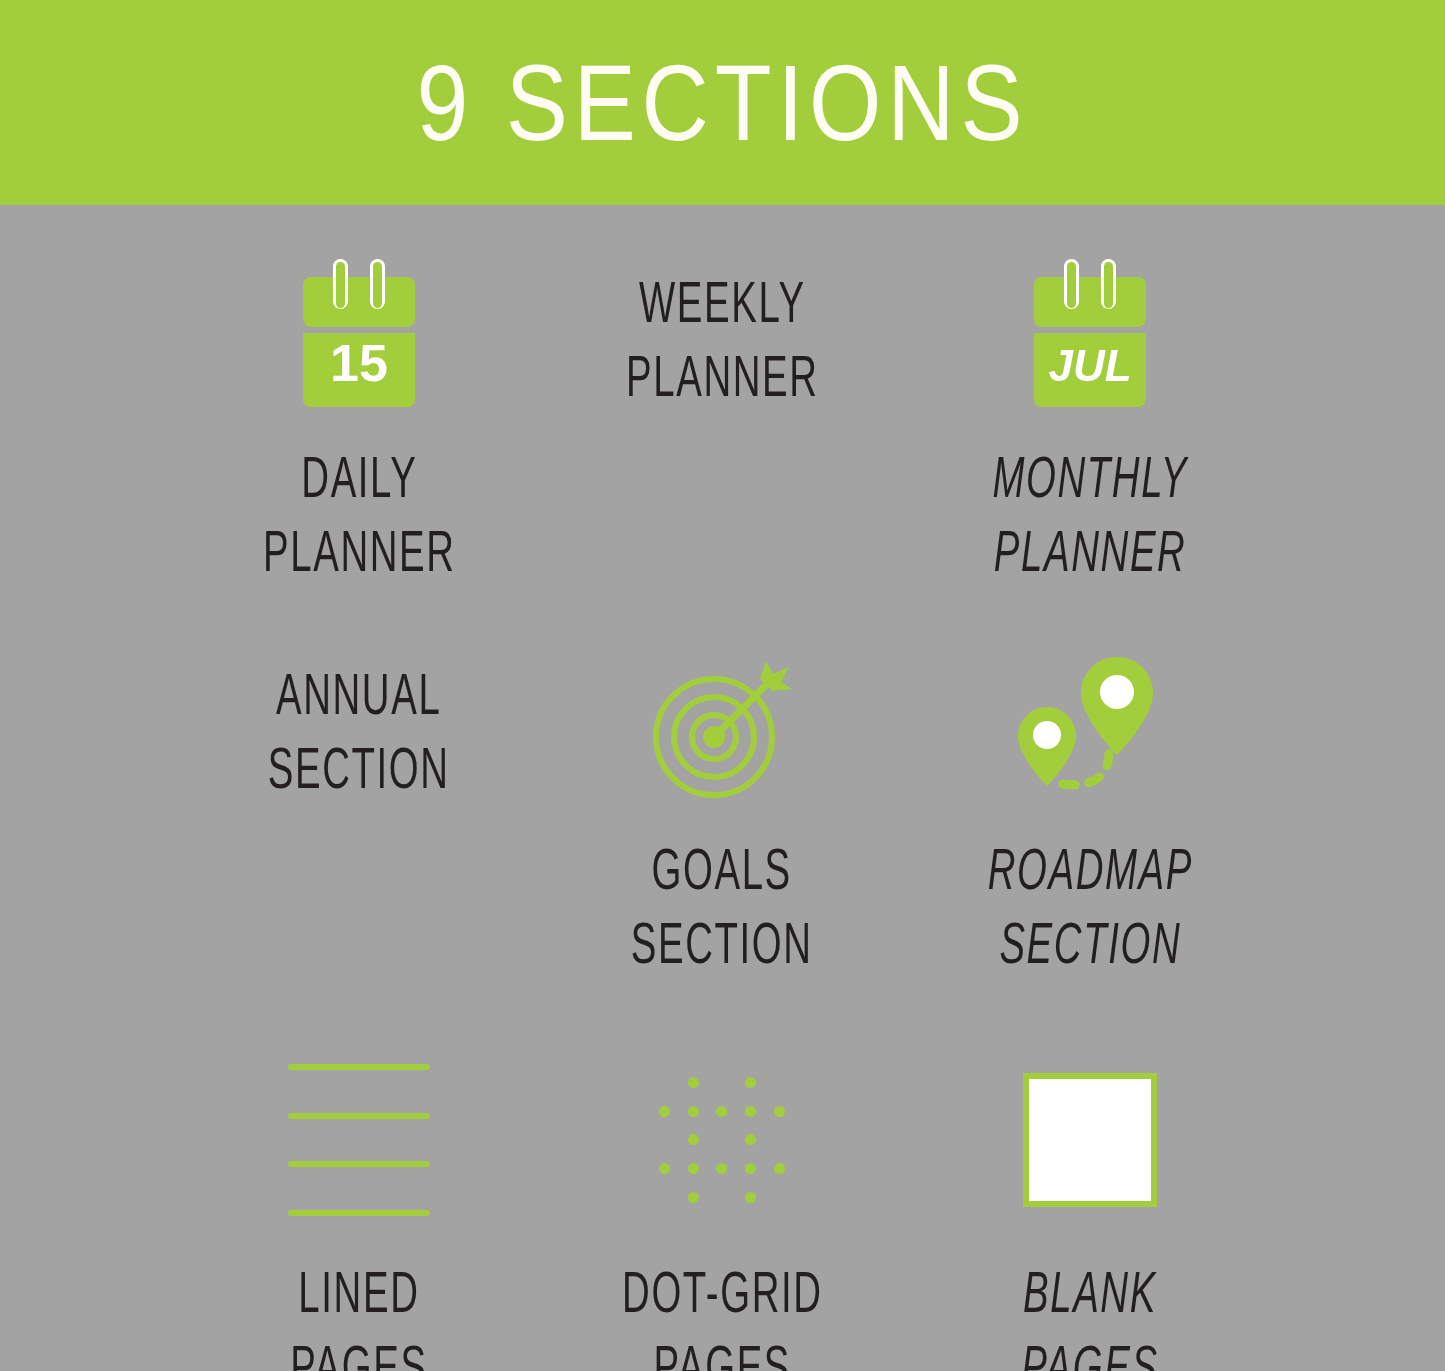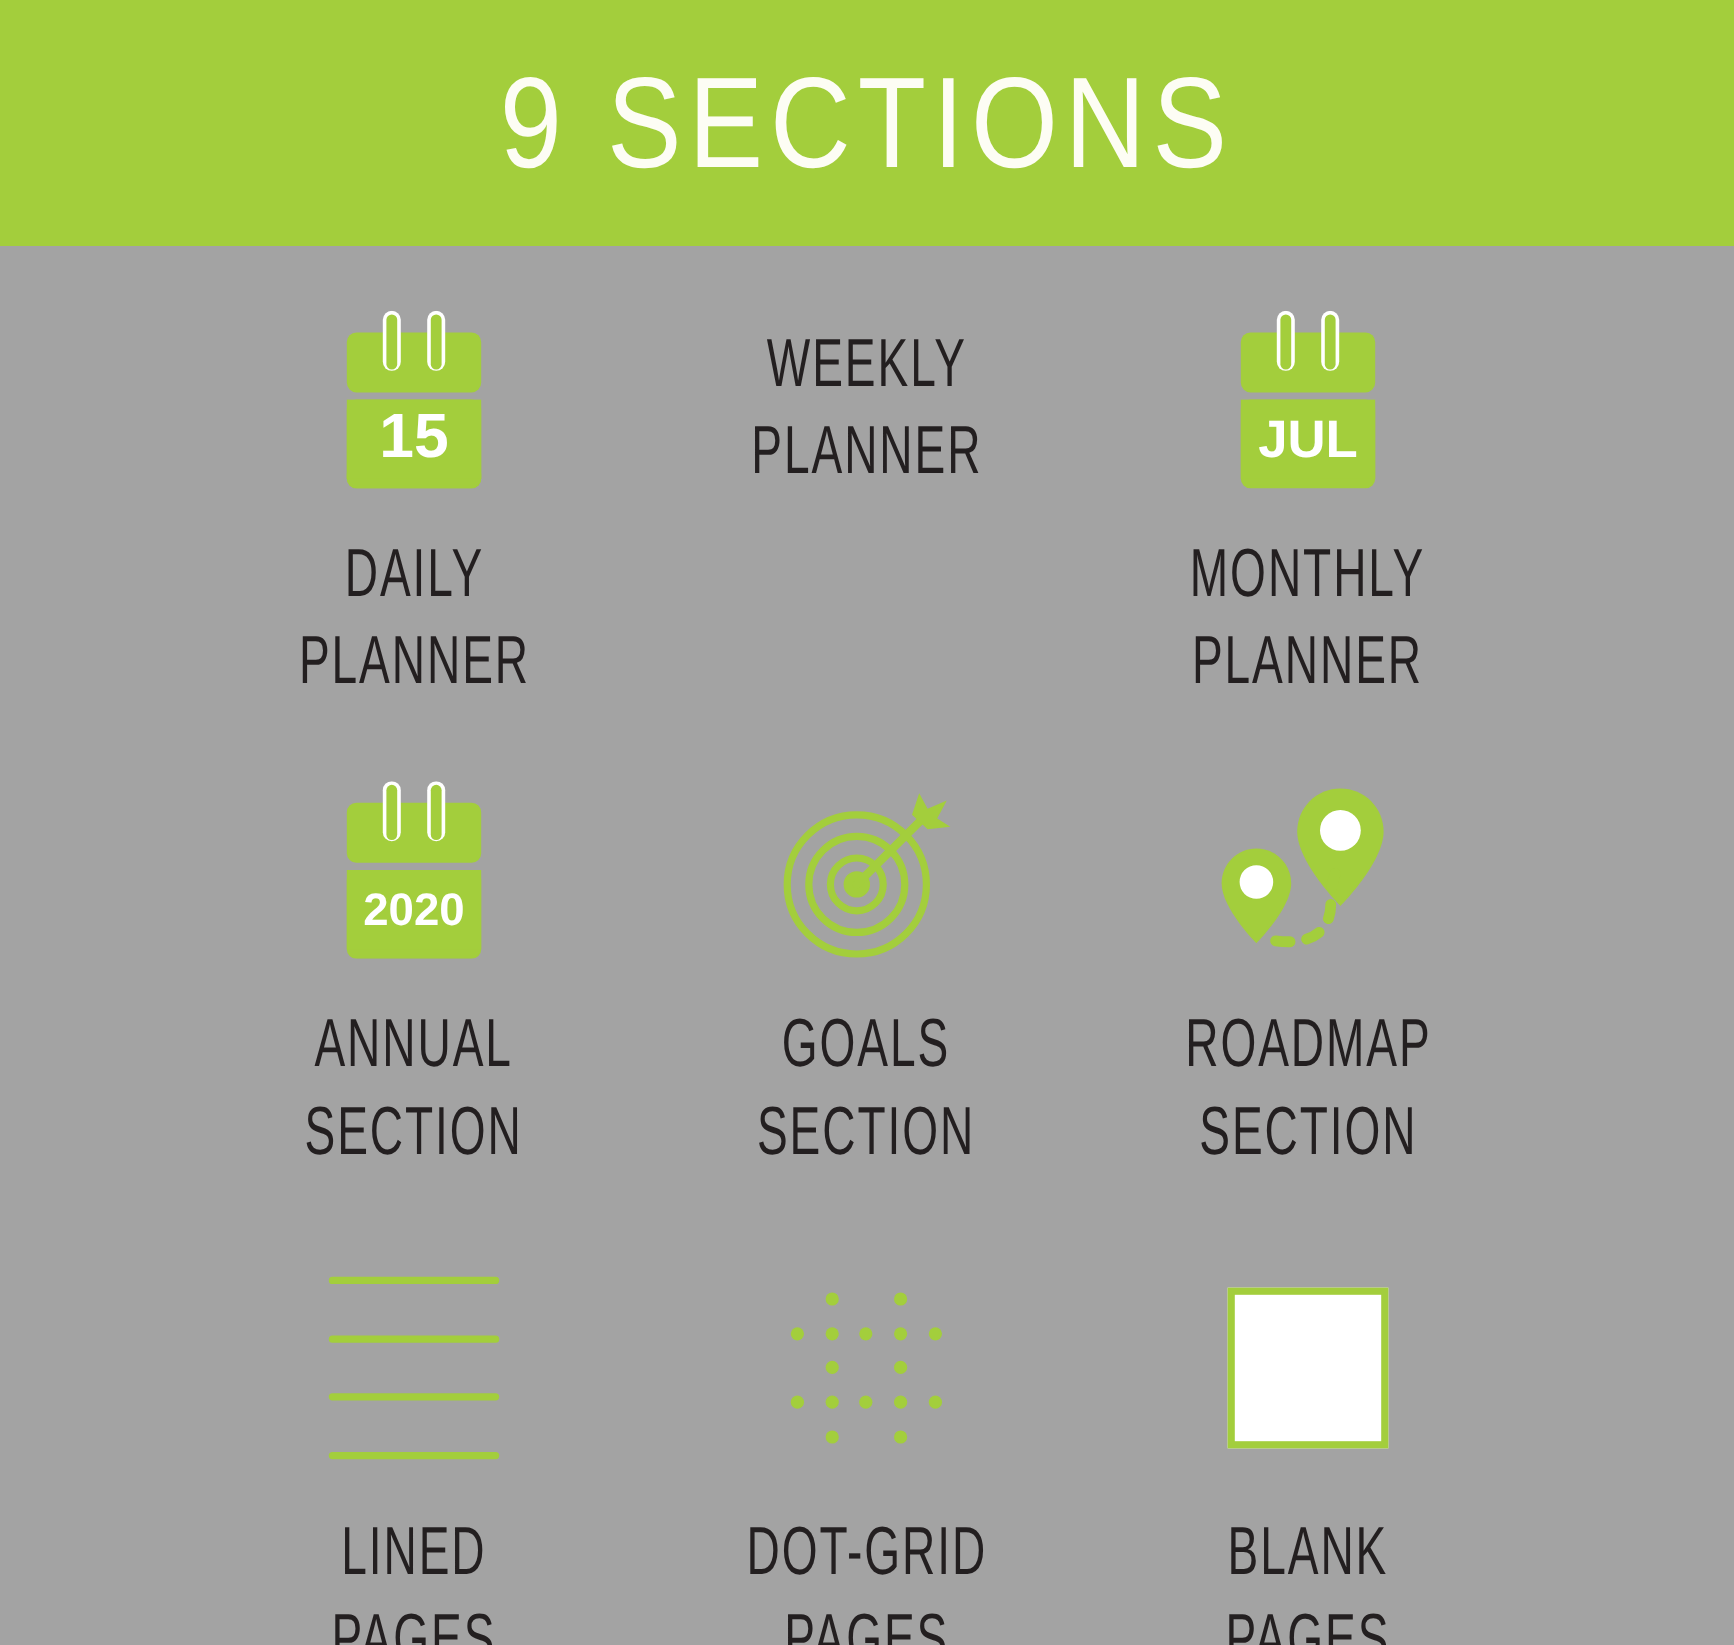--- a/index.html
+++ b/index.html
@@ -55,23 +55,23 @@
     width: 1445px;
     height: 1166px;
   }
   .cell {
     position: absolute;
     width: 380px;
     display: flex;
     flex-direction: column;
     align-items: center;
   }
-  .col-0 { left: 155px; }
+  .col-0 { left: 169px; }
   .col-1 { left: 532px; }
-  .col-2 { left: 900px; }
+  .col-2 { left: 900px; font-style: italic; }
   .row-0 { top: 40px; }
   .row-1 { top: 432px; }
   .row-2 { top: 840px; }
 
   .icon-box {
     height: 175px;
     display: flex;
     align-items: center;
     justify-content: center;
   }
@@ -187,32 +187,20 @@
           <text x="80" y="122" text-anchor="middle" font-family="Liberation Sans, sans-serif" font-size="44" font-weight="600" fill="#ffffff">JUL</text>
         </svg>
       </div>
       <div class="label">
         <span class="l1">MONTHLY</span>
         <span class="l2">PLANNER</span>
       </div>
     </div>
 
     <div class="cell row-1 col-0">
-      <div class="icon-box">
-        <svg width="160" height="148" viewBox="0 0 160 148" aria-hidden="true">
-          <rect x="24" y="18" width="112" height="50" rx="8" fill="#a3ce3c"></rect>
-          <rect x="24" y="74" width="112" height="74" rx="8" fill="#a3ce3c"></rect>
-          <rect x="24" y="74" width="112" height="66" fill="#a3ce3c"></rect>
-          <rect x="54" y="0" width="15" height="50" rx="7.5" fill="#ffffff"></rect>
-          <rect x="57" y="3" width="9" height="46" rx="4.5" fill="#a3ce3c"></rect>
-          <rect x="91" y="0" width="15" height="50" rx="7.5" fill="#ffffff"></rect>
-          <rect x="94" y="3" width="9" height="46" rx="4.5" fill="#a3ce3c"></rect>
-          <text x="80" y="120" text-anchor="middle" font-family="Liberation Sans, sans-serif" font-size="38" font-weight="600" fill="#ffffff">2020</text>
-        </svg>
-      </div>
       <div class="label">
         <span class="l1">ANNUAL</span>
         <span class="l2">SECTION</span>
       </div>
     </div>
 
     <div class="cell row-1 col-1">
       <div class="icon-box">
         <svg width="160" height="152" viewBox="0 0 160 152" aria-hidden="true">
           <g fill="none" stroke="#a3ce3c" stroke-width="6">

